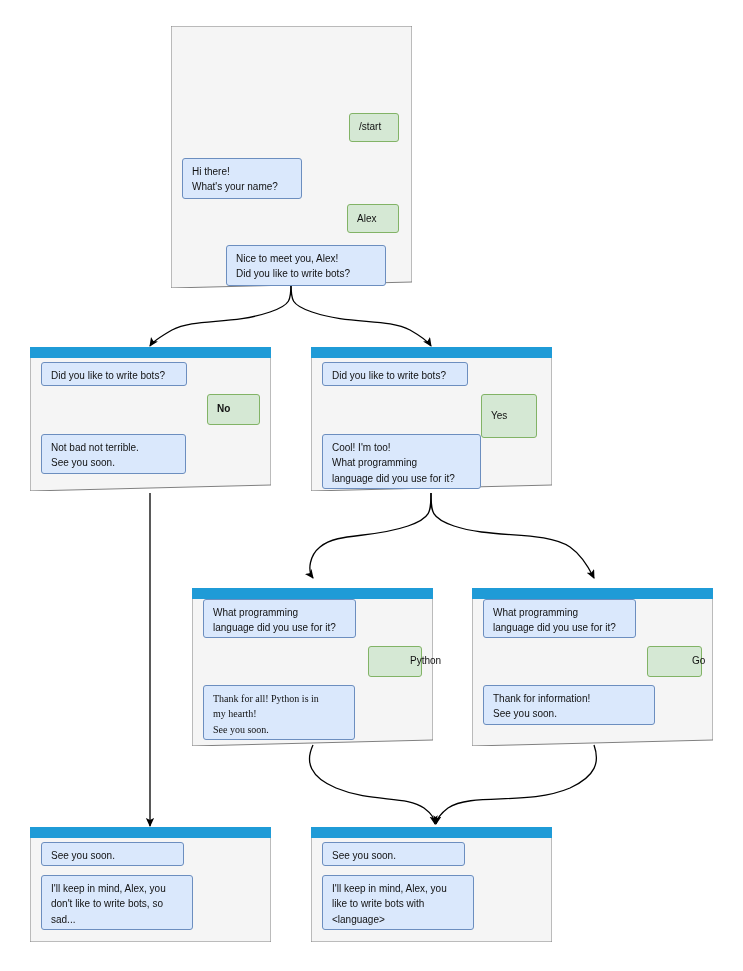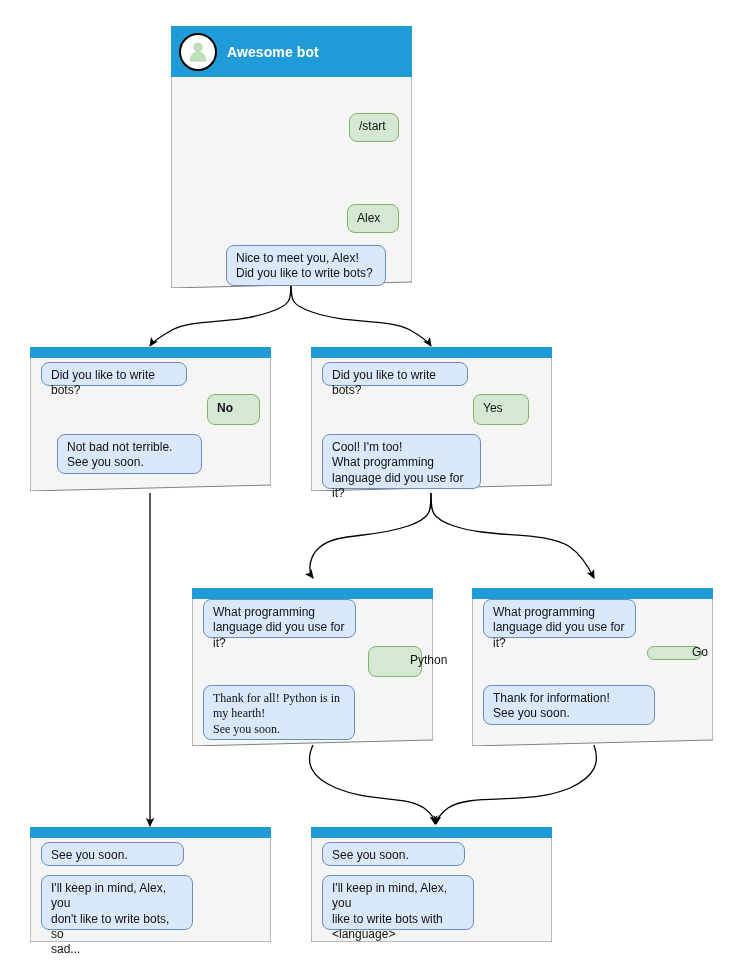--- a/index.html
+++ b/index.html
@@ -39,22 +39,22 @@
     display:flex;align-items:center;justify-content:center;
     margin-left:8px;margin-right:10px;flex:0 0 auto;
   }
   .chat{
     position:absolute;left:0;right:0;
     box-sizing:border-box;
   }
   .bubble{
     position:absolute;
     box-sizing:border-box;
-    border-radius:8px;
-    font-size:12px;
+    border-radius:3px;
+    font-size:10px;
     line-height:15.3px;
     color:#111111;
     padding:5px 9px 6px 9px;
     white-space:pre-line;
   }
   .bubble.bot{
     background:#dae8fc;border:1px solid #6c8ebf;
     left:11px;
   }
   .bubble.user{
@@ -84,69 +84,62 @@
 
     <path d="M313,745 C305,762 310,777 336,788 C372,803 406,795 424,808 C432,814 434,818 435,824" fill="none" stroke="#000000" stroke-width="1.3" marker-end="url(#arrow)"></path>
     <path d="M594,745 C600,762 596,776 570,788 C528,806 472,792 448,808 C440,814 437,818 436,824" fill="none" stroke="#000000" stroke-width="1.3" marker-end="url(#arrow)"></path>
   </svg>
 
   <div class="card" style="left:171px;top:26px;width:241px;height:262px;">
     <svg class="card-shape" viewBox="0 0 241 262" preserveAspectRatio="none">
       <polygon points="0,0 241,0 241,256 0,262" fill="#f5f5f5" stroke="#808080" stroke-width="1"></polygon>
     </svg>
     <div class="card-body">
-      <div class="card-header" style="height:51px;">
-        <div class="avatar">
-          <svg width="24" height="24" viewBox="0 0 24 24">
-            <circle cx="12" cy="7.2" r="4.1" fill="#bfe0bb" stroke="#a8d2a3" stroke-width="0.8"></circle>
-            <path d="M4.4,21 C4.4,14.6 8.1,12 12,12 C15.9,12 19.6,14.6 19.6,21 Z" fill="#bfe0bb" stroke="#a8d2a3" stroke-width="0.8"></path>
-          </svg>
-        </div>
-        <span class="header-title">Awesome bot</span>
-      </div>
 
       <div class="chat" style="top:51px;bottom:0;">
         <div class="bubble user" style="right:13px;top:36px;width:50px;height:29px;">
           <span>/start</span>
         </div>
+        <div class="bubble bot" style="top:81px;width:120px;height:41px;">Hi there!
+What's your name?</div>
         <div class="bubble user" style="right:13px;top:127px;width:52px;height:29px;align-items:flex-end;">
           <span>Alex</span>
         </div>
         <div class="bubble bot" style="top:168px;width:160px;height:41px;margin-left:44px;">Nice to meet you, Alex!
 Did you like to write bots?</div>
       </div>
     </div>
   </div>
 
   <div class="card" style="left:30px;top:347px;width:241px;height:144px;">
     <svg class="card-shape" viewBox="0 0 241 144" preserveAspectRatio="none">
       <polygon points="0,0 241,0 241,138 0,144" fill="#f5f5f5" stroke="#808080" stroke-width="1"></polygon>
     </svg>
     <div class="card-body">
       <div class="card-header" style="height:11px;"></div>
       <div class="chat" style="top:11px;bottom:0;">
         <div class="bubble bot" style="top:4px;width:146px;height:24px;">Did you like to write bots?</div>
         <div class="bubble user" style="right:11px;top:36px;width:53px;height:31px;font-weight:bold;">
           <span>No</span>
         </div>
-        <div class="bubble bot" style="top:76px;width:145px;height:40px;margin-left:16px;">Not bad not terrible.
+        <div class="bubble bot" style="top:76px;width:145px;height:40px;">Not bad not terrible.
 See you soon.</div>
       </div>
     </div>
   </div>
 
   <div class="card" style="left:311px;top:347px;width:241px;height:144px;">
     <svg class="card-shape" viewBox="0 0 241 144" preserveAspectRatio="none">
       <polygon points="0,0 241,0 241,138 0,144" fill="#f5f5f5" stroke="#808080" stroke-width="1"></polygon>
     </svg>
     <div class="card-body">
       <div class="card-header" style="height:11px;"></div>
       <div class="chat" style="top:11px;bottom:0;">
         <div class="bubble bot" style="top:4px;width:146px;height:24px;">Did you like to write bots?</div>
-        <div class="bubble user" style="right:23px;top:36px;width:56px;height:31px;text-align:center;">
+        <div class="bubble user" style="right:15px;top:36px;width:56px;height:44px;text-align:center;">
           <span>Yes</span>
         </div>
         <div class="bubble bot" style="top:76px;width:159px;height:55px;">Cool! I'm too!
 What programming
 language did you use for it?</div>
       </div>
     </div>
   </div>
 
   <div class="card" style="left:192px;top:588px;width:241px;height:158px;">
@@ -170,21 +163,21 @@
 
   <div class="card" style="left:472px;top:588px;width:241px;height:158px;">
     <svg class="card-shape" viewBox="0 0 241 158" preserveAspectRatio="none">
       <polygon points="0,0 241,0 241,152 0,158" fill="#f5f5f5" stroke="#808080" stroke-width="1"></polygon>
     </svg>
     <div class="card-body">
       <div class="card-header" style="height:11px;"></div>
       <div class="chat" style="top:11px;bottom:0;">
         <div class="bubble bot" style="top:0px;width:153px;height:39px;">What programming
 language did you use for it?</div>
-        <div class="bubble user" style="right:11px;top:47px;width:47px;height:14px;padding-left:44px;">
+        <div class="bubble user" style="right:11px;top:47px;width:47px;height:31px;padding-left:44px;">
           <span>Go</span>
         </div>
         <div class="bubble bot" style="top:86px;width:172px;height:40px;">Thank for information!
 See you soon.</div>
       </div>
     </div>
   </div>
 
   <div class="card" style="left:30px;top:827px;width:241px;height:115px;">
     <svg class="card-shape" viewBox="0 0 241 115" preserveAspectRatio="none">

